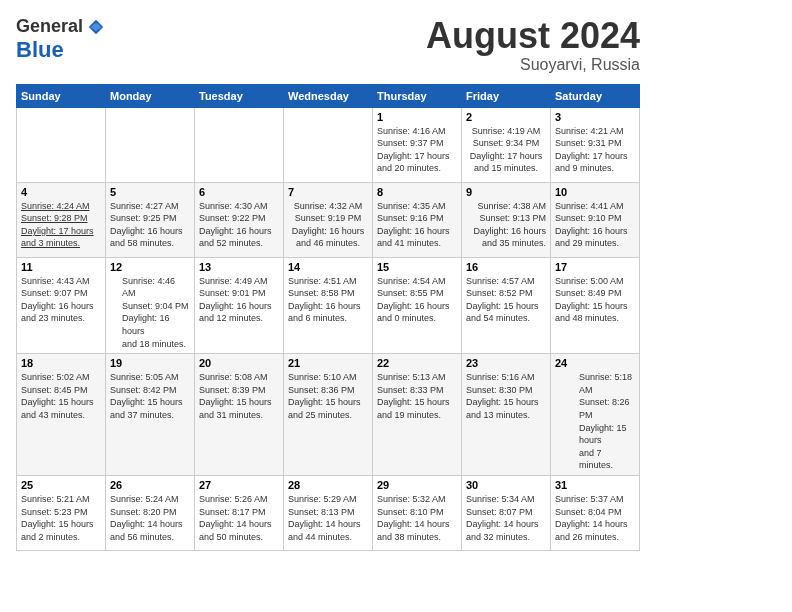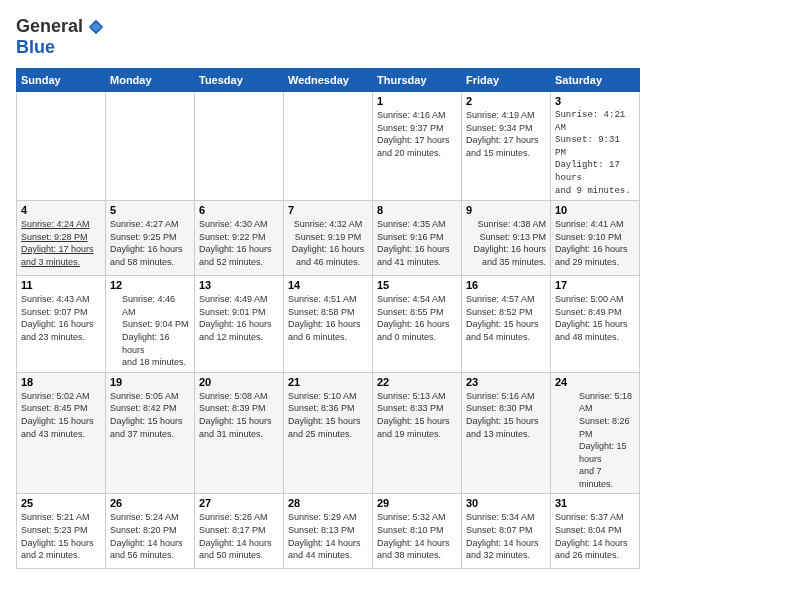--- a/index.html
+++ b/index.html
@@ -30,21 +30,21 @@
       display: flex;
       align-items: center;
       gap: 2px;
     }
     .logo-general {
       font-size: 18px;
       font-weight: bold;
       color: #333;
     }
     .logo-blue {
-      font-size: 18px;
+      font-size: 22px;
       font-weight: bold;
       color: #1a5fb4;
     }
     .logo-icon {
       width: 18px;
       height: 18px;
       margin-left: 2px;
     }
     .title-section {
       text-align: right;
@@ -110,20 +110,24 @@
   <div class="header">
     <div class="logo">
       <div class="logo-text">
         <span class="logo-general">General</span>
         <svg class="logo-icon" viewBox="0 0 20 20">
           <polygon points="10,2 18,10 10,18 2,10" fill="#1a5fb4"></polygon>
           <polygon points="10,5 16,10 10,15 4,10" fill="#4a90d9"></polygon>
         </svg>
       </div>
       <span class="logo-blue">Blue</span>
+    </div>
+    <div class="title-section">
+      <div class="main-title">August 2024</div>
+      <div class="subtitle">Suoyarvi, Russia</div>
     </div>
   </div>
 
   <table class="calendar">
     <thead>
       <tr>
         <th>Sunday</th>
         <th>Monday</th>
         <th>Tuesday</th>
         <th>Wednesday</th>
@@ -140,28 +144,28 @@
           <td class="empty-cell"></td>
           <td>
             <span class="day-number">1</span>
             <div class="day-info" style="white-space: pre-line;">Sunrise: 4:16 AM
 Sunset: 9:37 PM
 Daylight: 17 hours
 and 20 minutes.</div>
           </td>
           <td>
             <span class="day-number">2</span>
-            <div class="day-info" style="white-space: pre-line;">Sunrise: 4:19 AM
+            <div class="day-info" style="white-space: pre-line; text-align: center;">Sunrise: 4:19 AM
 Sunset: 9:34 PM
 Daylight: 17 hours
 and 15 minutes.</div>
           </td>
           <td>
             <span class="day-number">3</span>
-            <div class="day-info" style="white-space: pre-line; font-family: Liberation Mono, monospace;">Sunrise: 4:21 AM
+            <div class="day-info" style="white-space: pre-line;">Sunrise: 4:21 AM
 Sunset: 9:31 PM
 Daylight: 17 hours
 and 9 minutes.</div>
           </td>
         </tr>
         <tr class="row-even">
           <td>
             <span class="day-number">4</span>
             <div class="day-info" style="white-space: pre-line; text-decoration: underline;">Sunrise: 4:24 AM
 Sunset: 9:28 PM

